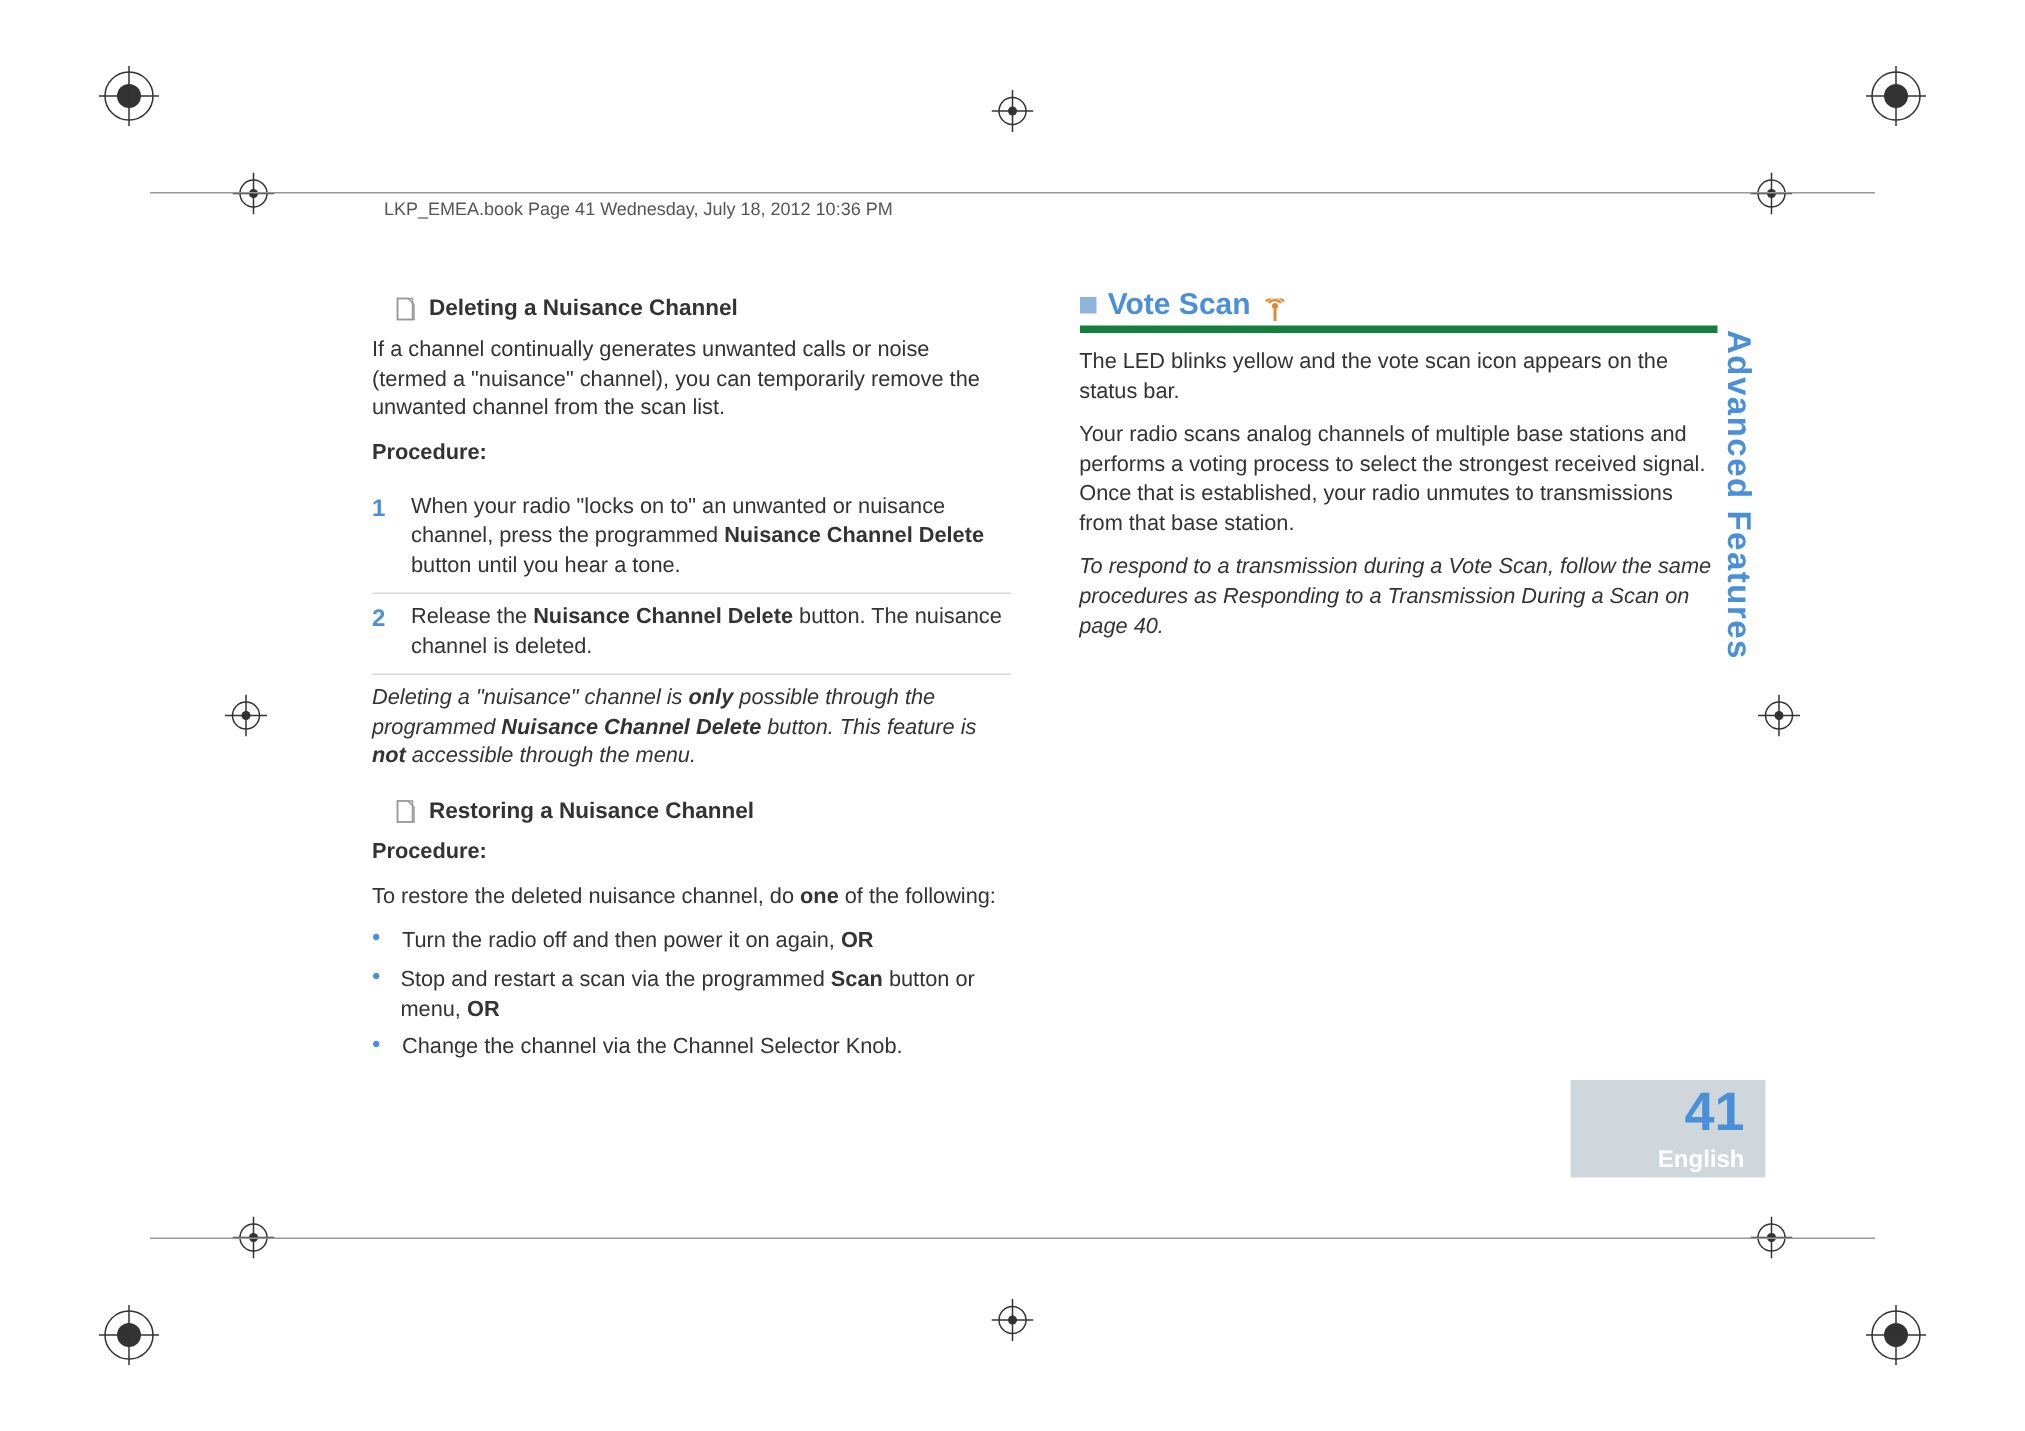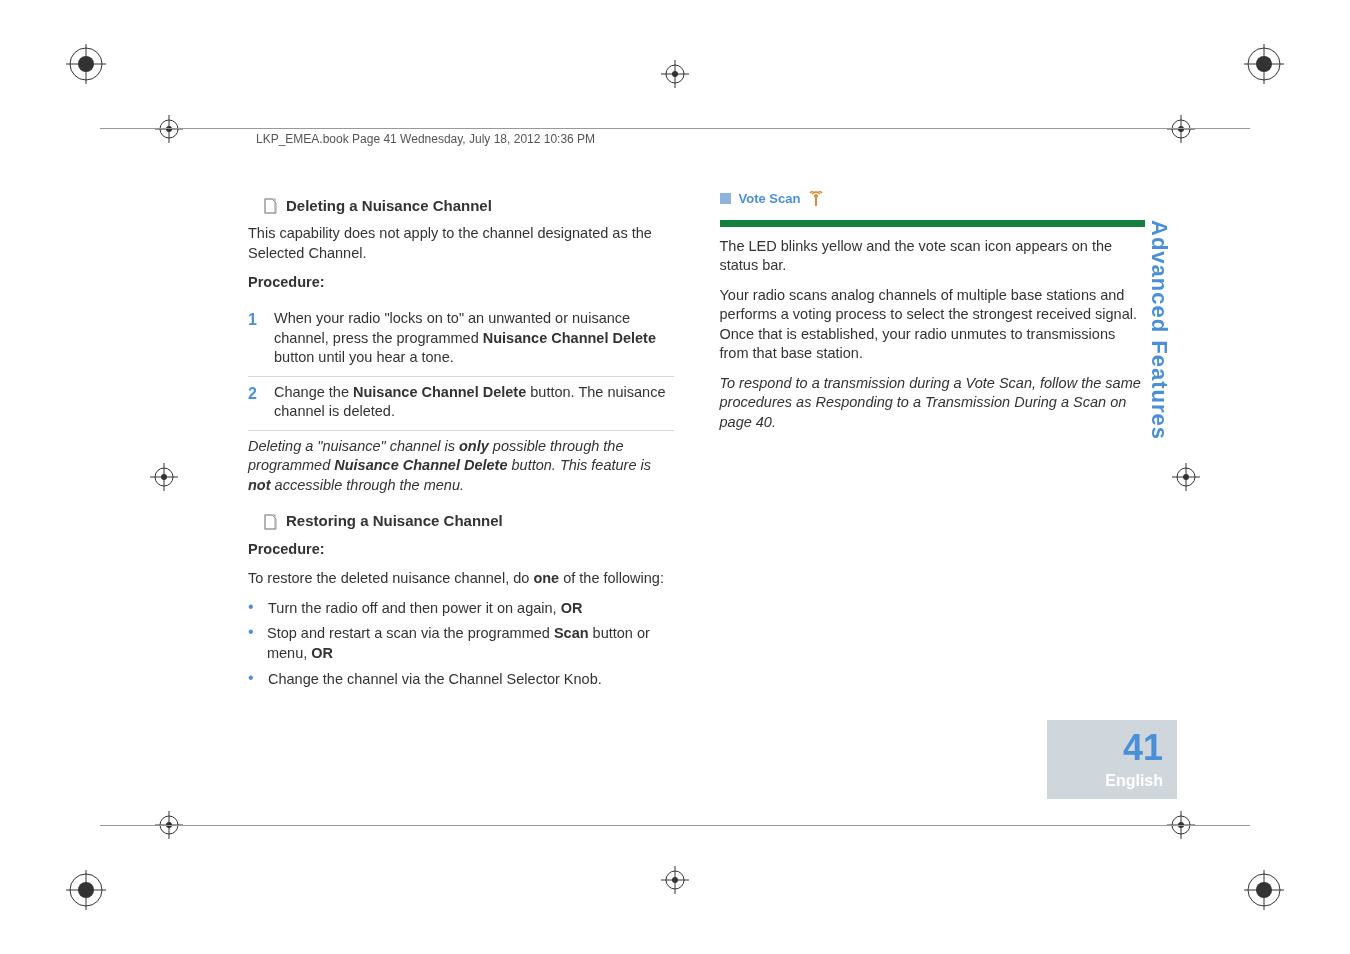--- a/index.html
+++ b/index.html
@@ -63,44 +63,44 @@
   ol.steps li:last-child { border-bottom-width: 1px; }
   .step-num { color: #4a90d9; font-weight: bold; font-size: 16px; width: 16px; flex-shrink: 0; }
   .step-body { flex: 1; }
 
   ul.bullets { list-style: none; margin: 6px 0; }
   ul.bullets li { display: flex; gap: 10px; margin: 6px 0; }
   .dot { color: #4a90d9; font-size: 16px; line-height: 1; width: 10px; }
 
   .section-h {
     display: flex; align-items: center; gap: 8px;
-    font-weight: bold; color: #4a90d9; font-size: 13px;
-    border-bottom: 7px solid #15803d;
-    padding-bottom: 12px; margin-bottom: 10px;
+    font-weight: bold; color: #4a90d9; font-size: 20px;
+    border-bottom: 5px solid #15803d;
+    padding-bottom: 0; margin-bottom: 10px;
   }
   .sq { width: 11px; height: 11px; background: #8fb4dc; display: inline-block; }
   .scan-icon { width: 16px; height: 16px; display:inline-block; }
   .scan-icon svg { width:16px; height:16px; }
 
   
   .side-tab {
     position: absolute; right: 173px; top: 220px;
     width: 36px; height: 560px;
     display: flex; flex-direction: column; align-items: center;
   }
   .side-tab .label {
     writing-mode: vertical-rl; text-orientation: mixed;
     transform: rotate(0deg);
     color: #4a90d9; font-weight: bold; font-size: 22px;
     letter-spacing: 1px;
   }
   .footer-box {
     position: absolute; right: 173px; top: 720px;
     width: 130px; text-align: right; padding-right: 14px;
-    background: #cfd7dd; height: 79px;
+    background: #cfd7dd; height: 65px;
     display:flex; flex-direction:column; justify-content:center; align-items:flex-end;
     gap:0;
   }
   .page-num { font-size: 36px; font-weight: bold; color: #4a90d9; line-height:1; }
   .lang { color: #fff; font-weight: bold; font-size: 16px; margin-top:6px; }
 </style>
 </head>
 <body>
 
 <div class="page">
@@ -195,34 +195,34 @@
   <div class="content">
 
     <div class="col">
       <div class="sub-h">
         <span class="doc-icon"><svg viewBox="0 0 14 16">
               <rect x="1" y="1" width="10" height="14" fill="none" stroke="#999"></rect>
               <path d="M8 1 L12 5 L12 15 L1 15 L1 1 Z" fill="none" stroke="#999"></path>
             </svg></span>
         <span>Deleting a Nuisance Channel</span>
       </div>
-      <p>This capability does not apply to the channel designated as the Selected Channel.</p>
+      <p>If a channel continually generates unwanted calls or noise (termed a "nuisance" channel), you can temporarily remove the unwanted channel from the scan list.</p>
       <p class="bold">Procedure:</p>
 
       <ol class="steps">
         <li>
           <span class="step-num">1</span>
           <span class="step-body">
             <span>When your radio "locks on to" an unwanted or nuisance channel, press the programmed </span><span class="bold">Nuisance Channel Delete</span><span> button until you hear a tone.</span>
           </span>
         </li>
         <li>
           <span class="step-num">2</span>
           <span class="step-body">
-            <span>Change the </span><span class="bold">Nuisance Channel Delete</span><span> button. The nuisance channel is deleted.</span>
+            <span>Release the </span><span class="bold">Nuisance Channel Delete</span><span> button. The nuisance channel is deleted.</span>
           </span>
         </li>
       </ol>
 
       <p class="ital">
         <span>Deleting a "nuisance" channel is </span><span class="bold">only</span><span> possible through the programmed </span><span class="bold">Nuisance Channel Delete</span><span> button. This feature is </span><span class="bold">not</span><span> accessible through the menu.</span>
       </p>
 
       <div class="sub-h" style="margin-top:16px">
         <span class="doc-icon"><svg viewBox="0 0 14 16">

